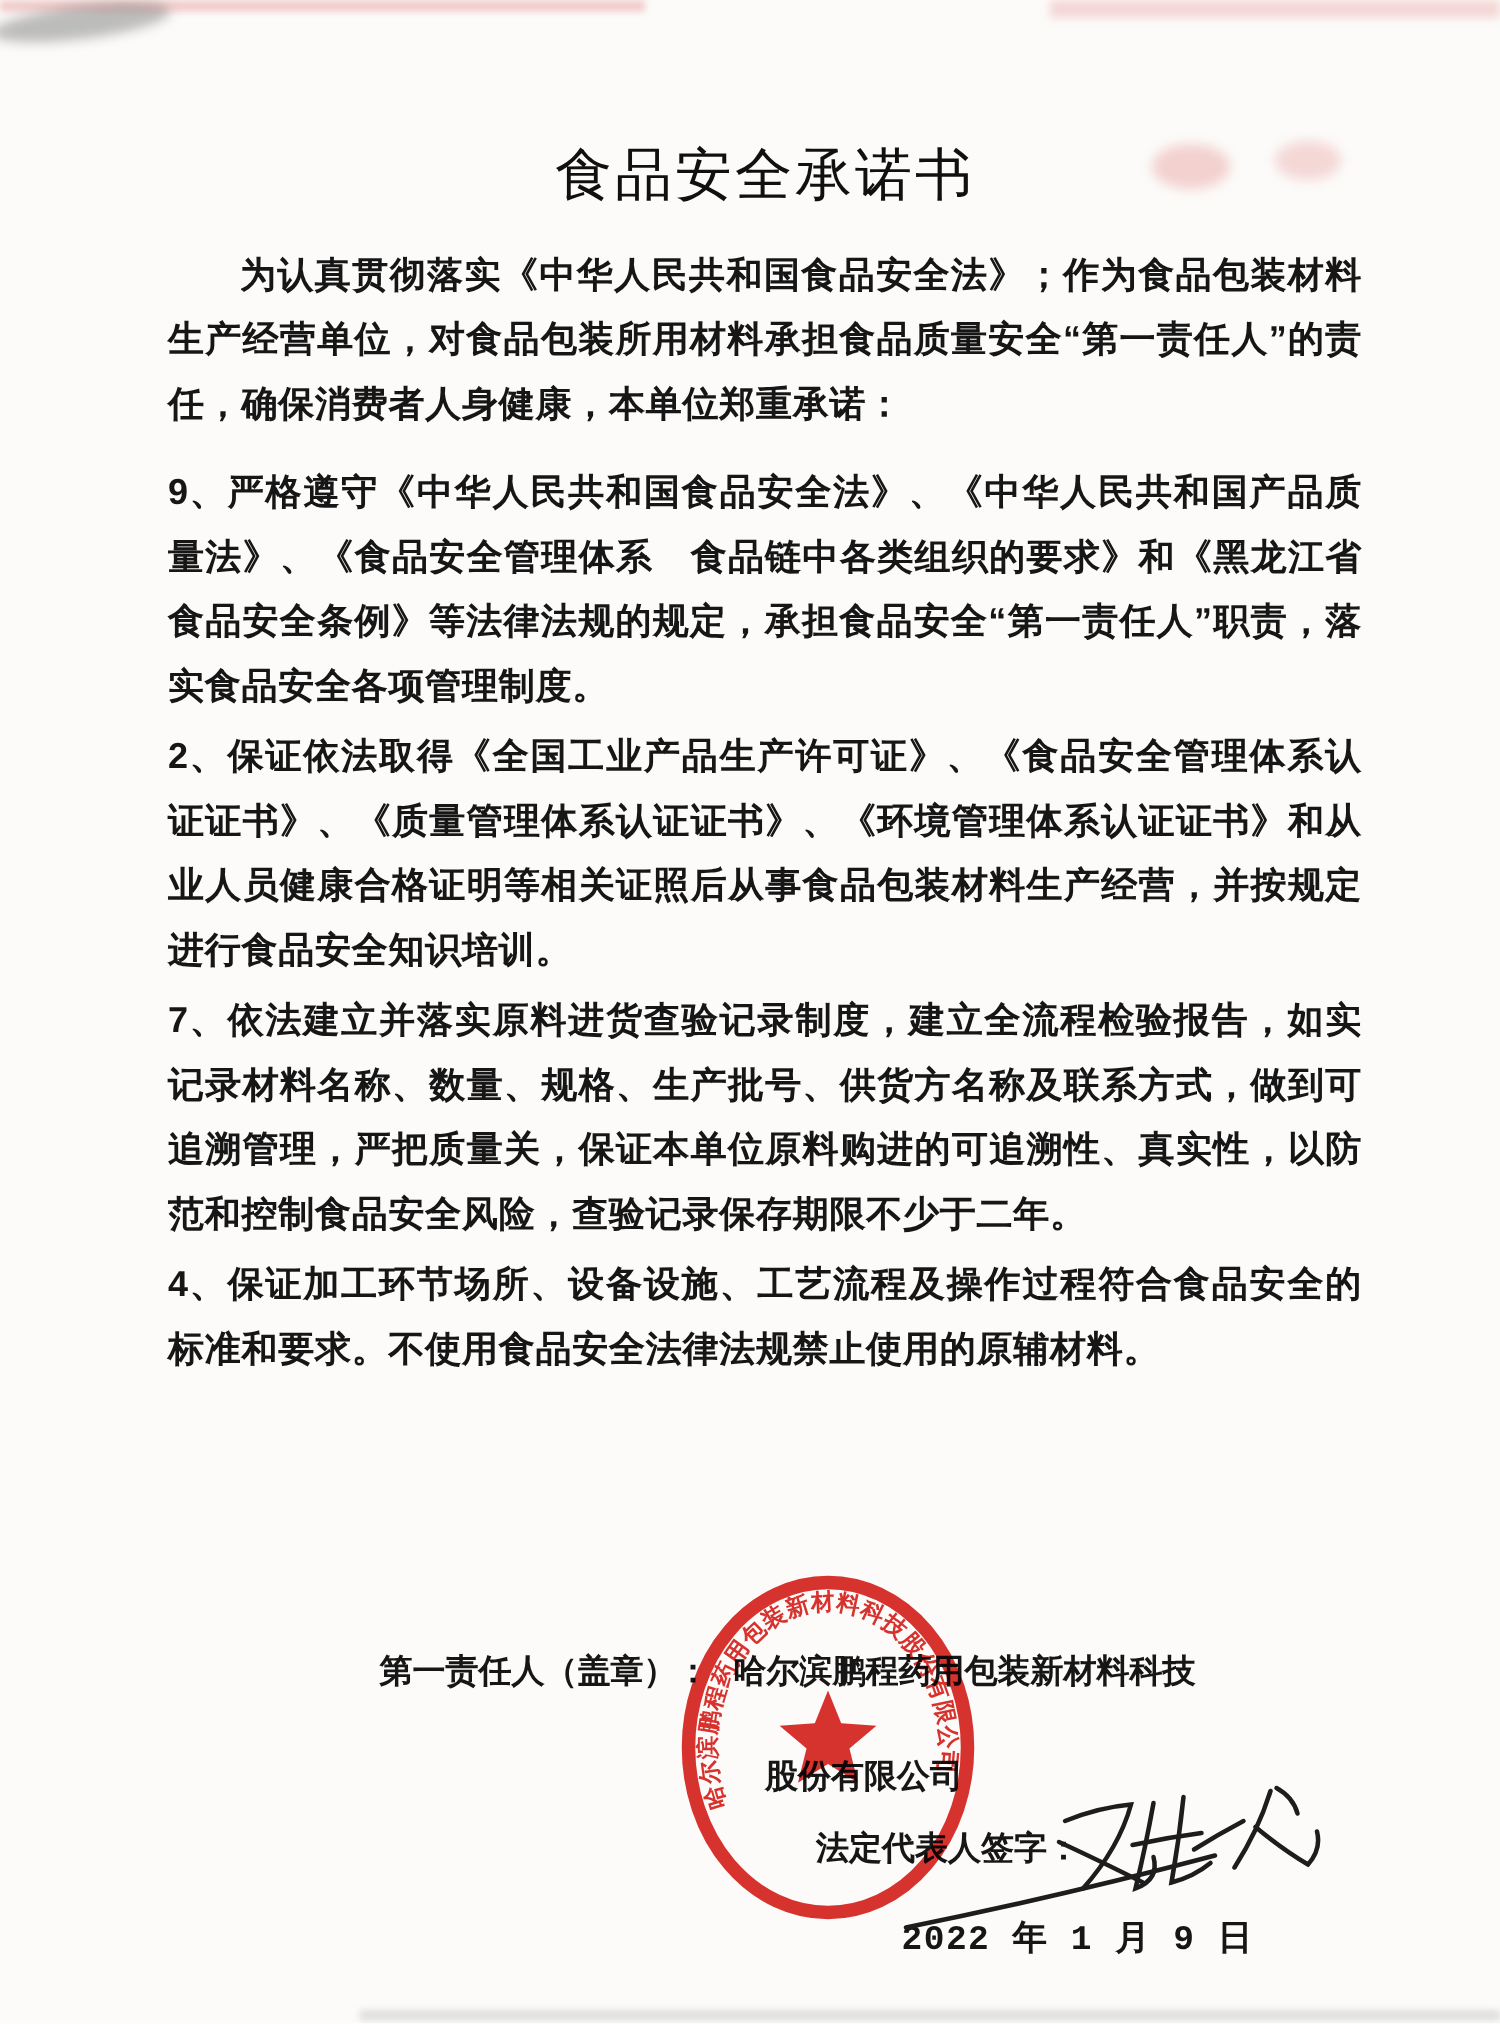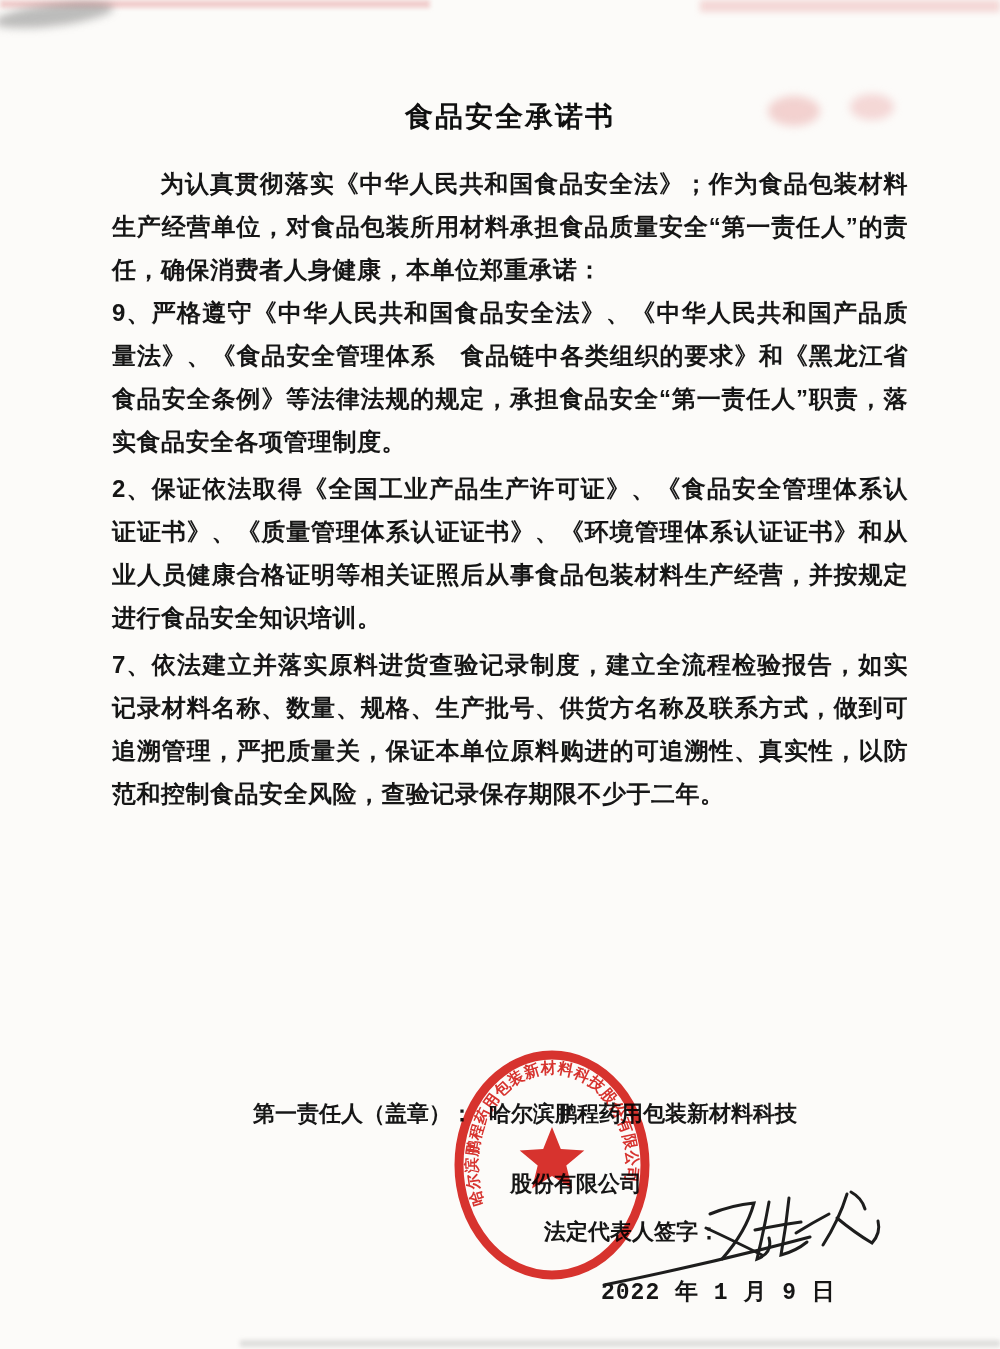--- a/index.html
+++ b/index.html
@@ -18,41 +18,41 @@
   
   .content {
     position: absolute;
     left: 112px;
     top: 0;
     width: 796px;
   }
 
   .doc-title {
     margin: 94px 0 22px 0;
-    font-size: 28px;
+    font-size: 38px;
     line-height: 46px;
-    font-weight: 700;
+    font-weight: 400;
     letter-spacing: 2px;
     text-align: center;
     color: #101010;
   }
 
   .content p {
     margin: 0 0 4px 0;
     font-size: 24px;
     line-height: 43px;
     letter-spacing: 0.5px;
     font-weight: 600;
     text-align: justify;
     color: #161616;
   }
 
   p.intro {
     text-indent: 2em;
-    margin-bottom: 0;
+    margin-bottom: 16px;
   }
 
   
   .footer-line {
     position: absolute;
     font-size: 22px;
     font-weight: 600;
     white-space: nowrap;
     color: #161616;
   }
@@ -102,20 +102,21 @@
   <div class="artifact art-pink-blob-1"></div>
   <div class="artifact art-pink-blob-2"></div>
   <div class="artifact art-bottom-streak"></div>
 
   <div class="content">
     <h1 class="doc-title">食品安全承诺书</h1>
     <p class="intro">为认真贯彻落实《中华人民共和国食品安全法》；作为食品包装材料生产经营单位，对食品包装所用材料承担食品质量安全“第一责任人”的责任，确保消费者人身健康，本单位郑重承诺：</p>
     <p>9、严格遵守《中华人民共和国食品安全法》、《中华人民共和国产品质量法》、《食品安全管理体系　食品链中各类组织的要求》和《黑龙江省食品安全条例》等法律法规的规定，承担食品安全“第一责任人”职责，落实食品安全各项管理制度。</p>
     <p>2、保证依法取得《全国工业产品生产许可证》、《食品安全管理体系认证证书》、《质量管理体系认证证书》、《环境管理体系认证证书》和从业人员健康合格证明等相关证照后从事食品包装材料生产经营，并按规定进行食品安全知识培训。</p>
     <p>7、依法建立并落实原料进货查验记录制度，建立全流程检验报告，如实记录材料名称、数量、规格、生产批号、供货方名称及联系方式，做到可追溯管理，严把质量关，保证本单位原料购进的可追溯性、真实性，以防范和控制食品安全风险，查验记录保存期限不少于二年。</p>
+    <p>4、保证加工环节场所、设备设施、工艺流程及操作过程符合食品安全的标准和要求。不使用食品安全法律法规禁止使用的原辅材料。</p>
   </div>
 
   <div class="footer-line company-line">
     <span>第一责任人（盖章）：</span><span class="name">哈尔滨鹏程药用包装新材料科技</span>
   </div>
   <div class="footer-line company-line2">股份有限公司</div>
   <div class="footer-line sign-line">法定代表人签字：</div>
   <div class="footer-line date-line">2022 年 1 月 9 日</div>
 
   <svg class="signature" viewBox="0 0 310 120" fill="none">

